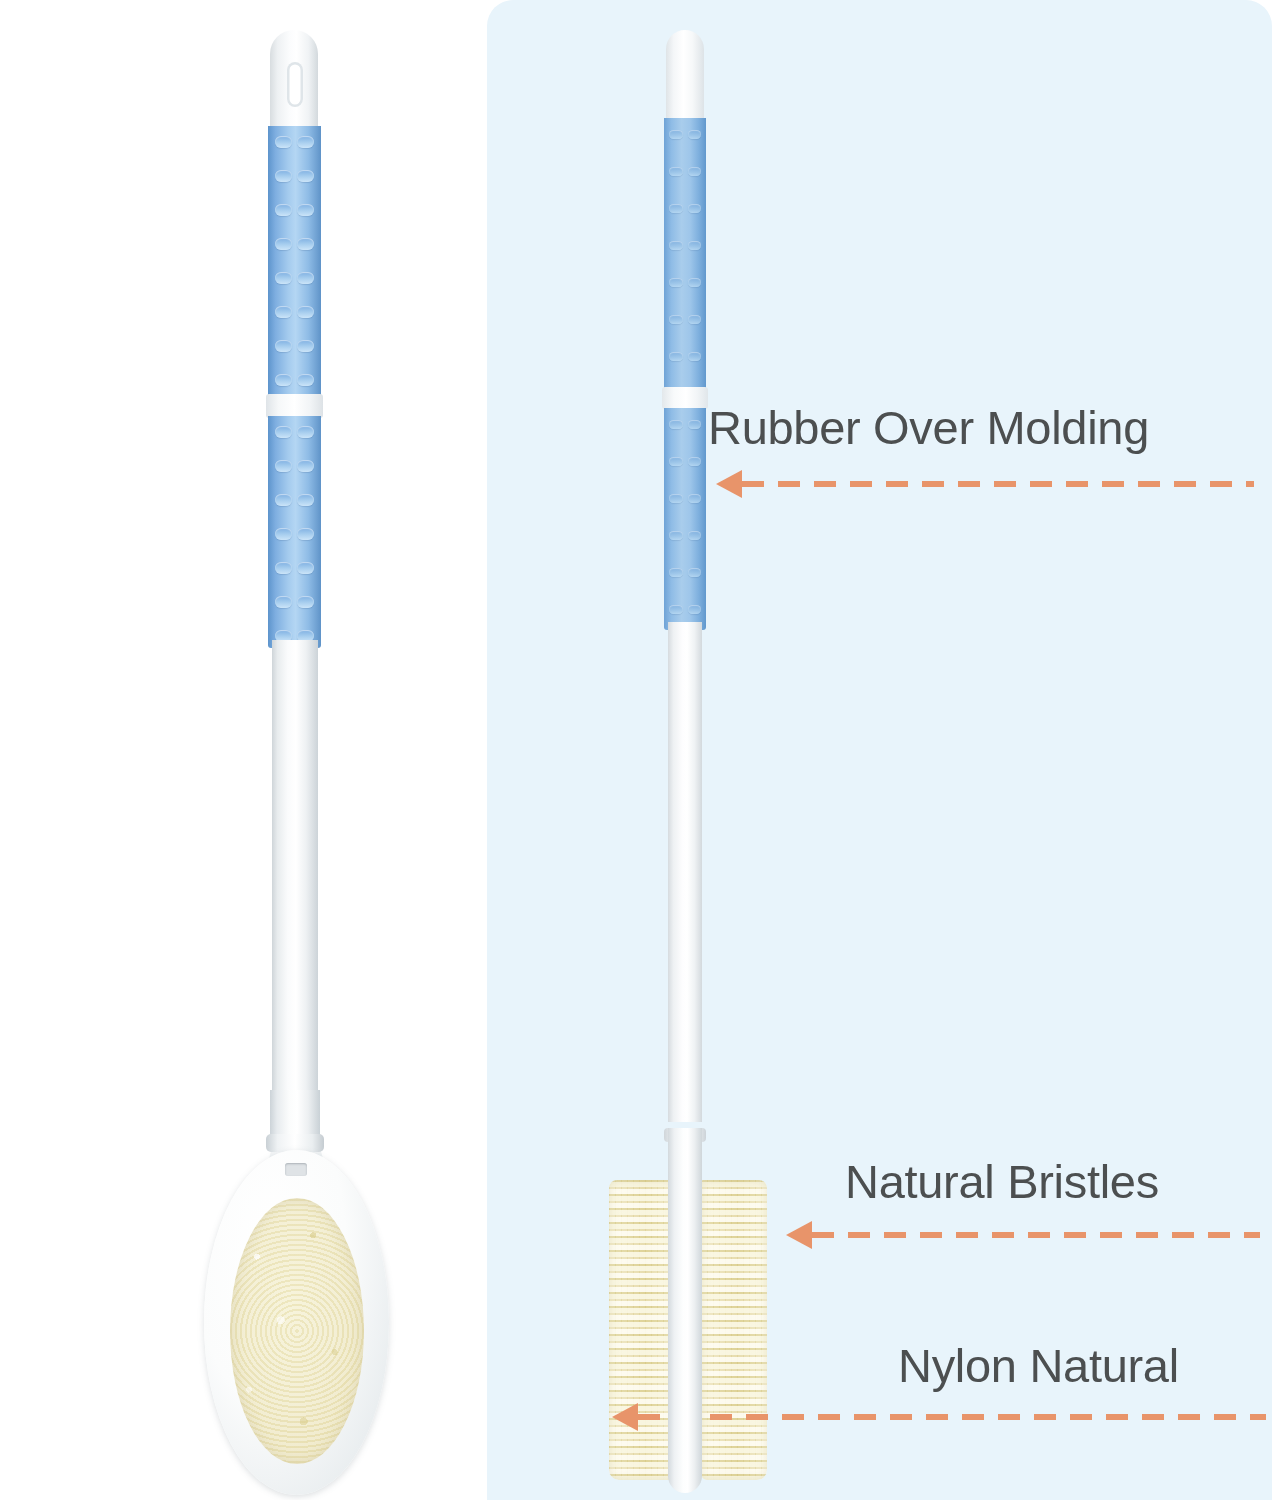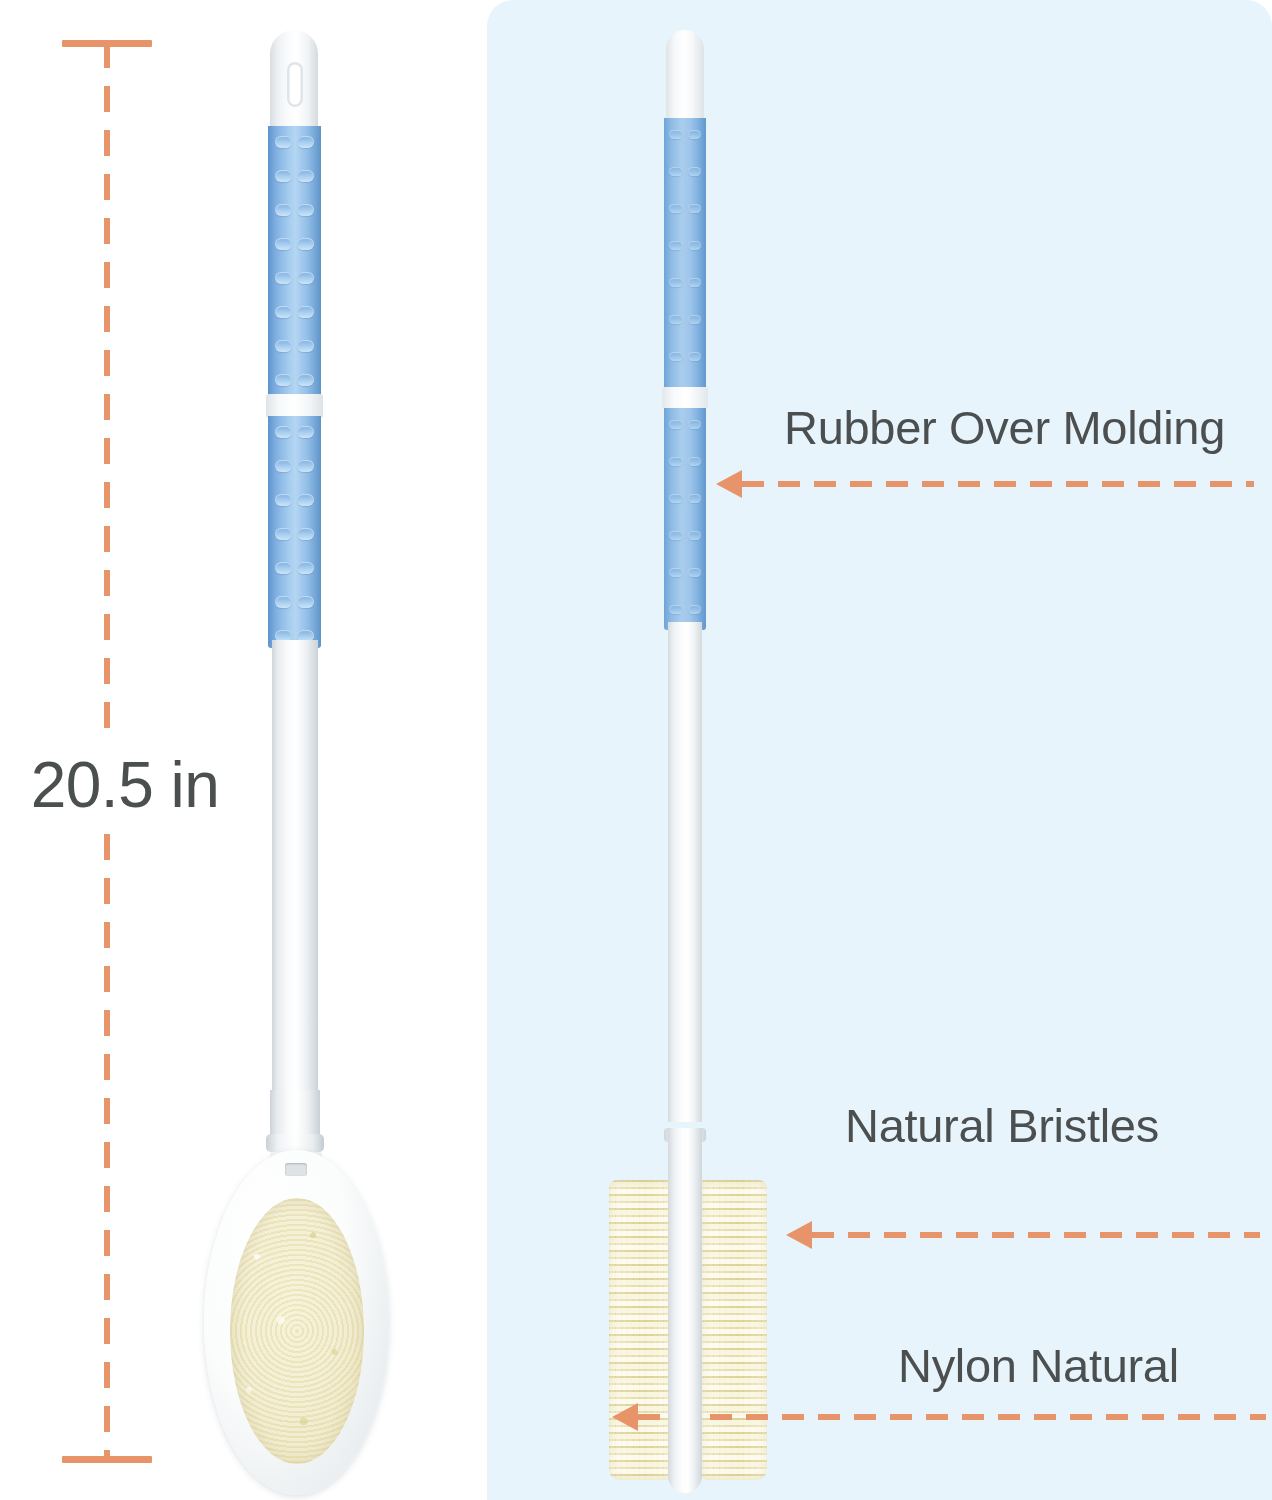--- a/index.html
+++ b/index.html
@@ -341,43 +341,37 @@
     background-size: 36px 6px;
   }
   .arrow-head {
     position: absolute;
     width: 0; height: 0;
     border-top: 14px solid transparent;
     border-bottom: 14px solid transparent;
     border-right: 26px solid #e8946a;
   }
 
-  .c1 .callout-text { left: 784px; top: 404px; }
+  .c1 .callout-text { left: 708px; top: 404px; }
   .c1 .arrow-line   { left: 742px; top: 481px; width: 512px; }
   .c1 .arrow-head   { left: 716px; top: 470px; }
 
-  .c2 .callout-text { left: 845px; top: 1102px; text-align: center; }
+  .c2 .callout-text { left: 845px; top: 1158px; text-align: center; }
   .c2 .arrow-line   { left: 812px; top: 1232px; width: 448px; }
   .c2 .arrow-head   { left: 786px; top: 1221px; }
 
   .c3 .callout-text { left: 898px; top: 1342px; }
   .c3 .arrow-line   { left: 638px; top: 1414px; width: 628px; }
   .c3 .arrow-head   { left: 612px; top: 1403px; }
 </style>
 </head>
 <body>
 
 <div class="stage">
 
-  <div class="dim-group">
-    <div class="dim-cap top"></div>
-    <div class="dim-line"></div>
-    <div class="dim-cap bottom"></div>
-    <div class="dim-label">20.5 in</div>
-  </div>
 
   <div class="panel"></div>
 
   <div class="brush-front">
     <div class="bf-cap"></div>
     <div class="bf-hole"></div>
 
     <div class="bf-grip g1">
       <div class="ridges">
         <div class="ridge-row">

